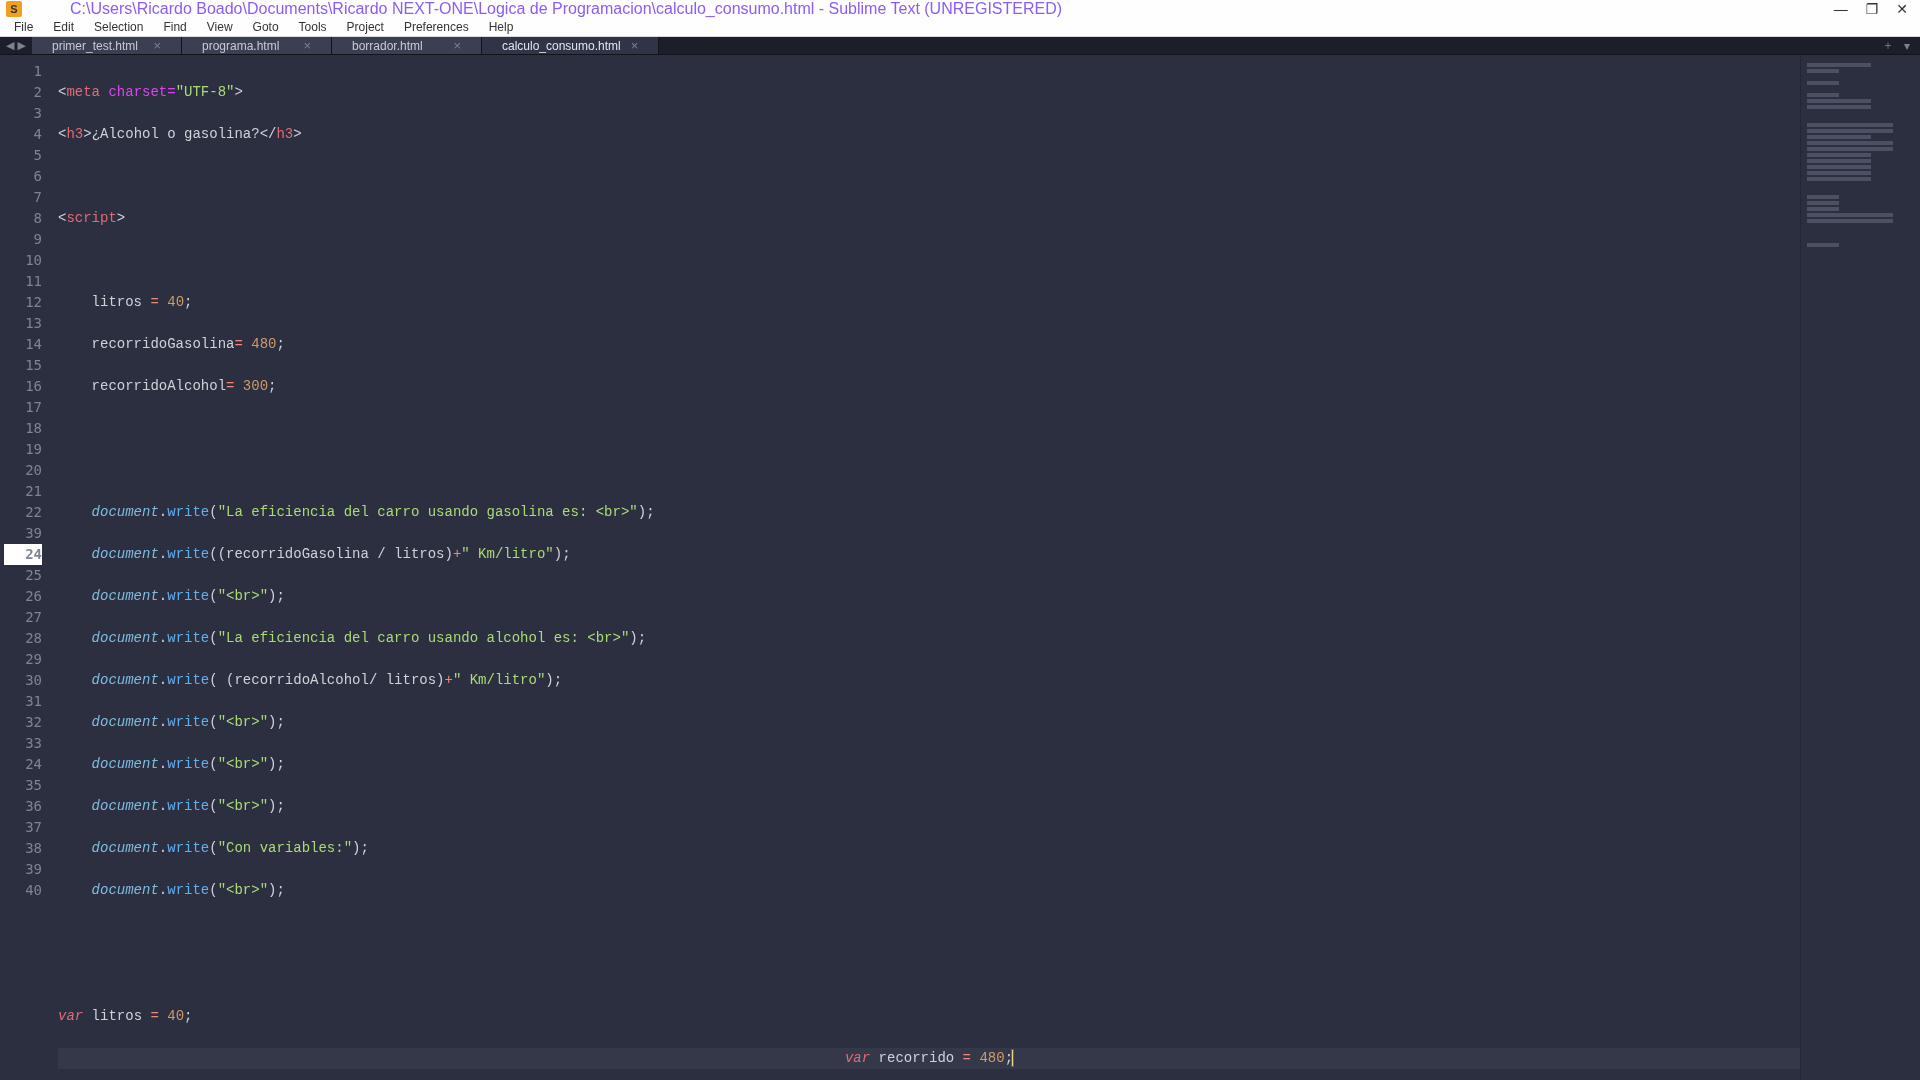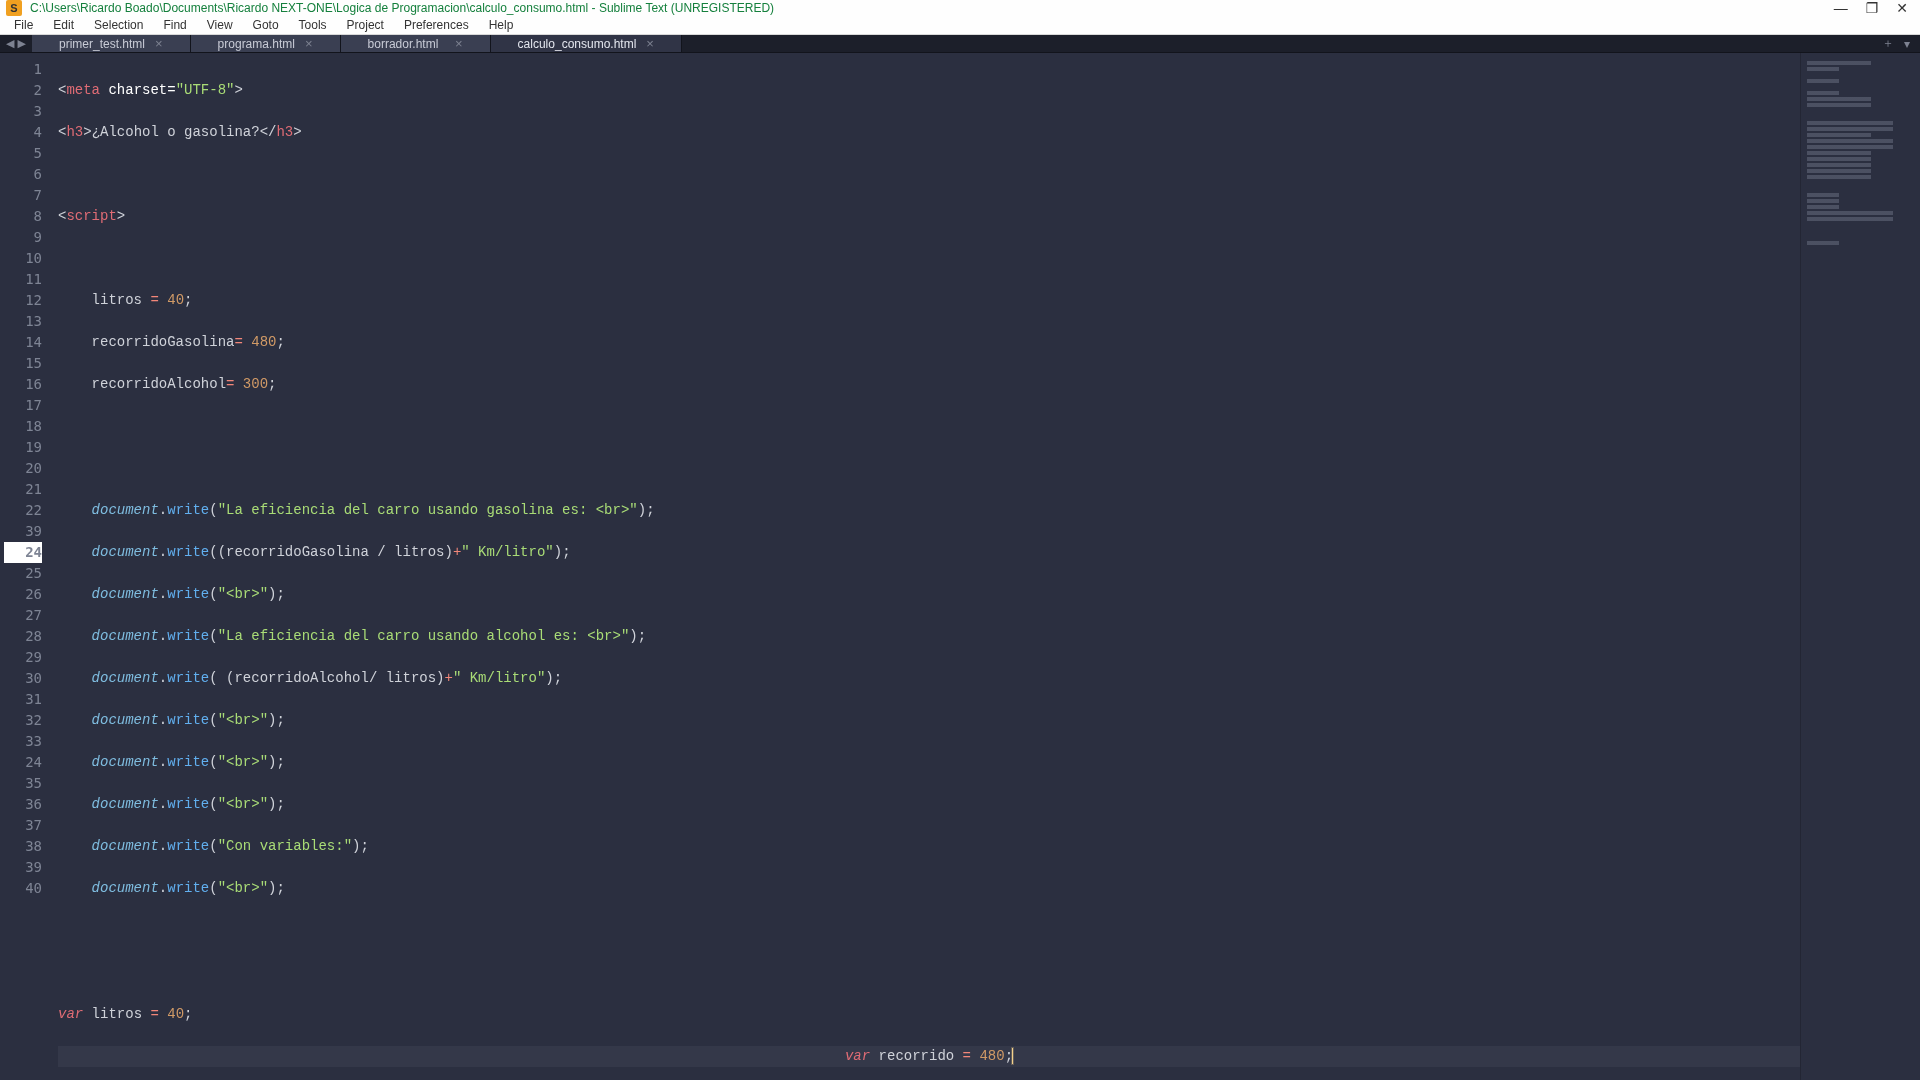--- a/index.html
+++ b/index.html
@@ -22,40 +22,40 @@
   display: flex;
   align-items: center;
   padding: 0 6px;
   color: #333;
 }
 .titlebar .app-icon {
   width: 16px; height: 16px; background: #f0a020;
   margin-right: 8px; display: inline-flex; align-items:center; justify-content:center;
   color:#333; font-weight:bold; font-size:11px; border-radius:2px;
 }
-.titlebar .title { flex:1; font-size:12px; color:#15803d; }
+.titlebar .title { flex:1; font-size:16px; color:#8b5cf6;margin-left:40px; }
 .win-btns { display:flex; gap:18px; align-items:center; margin-right:6px; }
 .win-btns span { font-size:14px; color:#333; cursor:default; }
 
 
 .menubar {
   height: 24px; background:#fefefe; border-bottom:1px solid #d9d9d9;
   display:flex; align-items:center; padding:0 4px; color:#333;
 }
 .menubar .mi { padding:2px 10px; font-size:12px; }
 
 
 .tabbar {
   height: 30px; background:#1c1f2a; display:flex; align-items:stretch;
   border-bottom:1px solid #12141c;
 }
 .nav-arrows { display:flex; align-items:center; padding:0 6px; color:#7d8291; gap:2px; font-size:11px;}
 .tab {
   display:flex; align-items:center; gap:10px;
-  padding:0 27px; color:#9ea3b0; background:#23273a; border-right:1px solid #12141c;
+  padding:0 20px; color:#9ea3b0; background:#23273a; border-right:1px solid #12141c;
   font-size:12px; position:relative; min-width:150px;
 }
 .tab.inactive { background:#3a3f52; color:#c8cbd6; }
 .tab.active { background:#303446; color:#e3e6ee; }
 .tab .close { margin-left:auto; color:#7d8291; font-size:13px; }
 .tab-right { margin-left:auto; display:flex; align-items:center; padding:0 10px; color:#7d8291; gap:10px; }
 
 
 .editor-wrap { flex:1; display:flex; position:relative; background:#2b2f40; }
 .gutter-mod { width:4px; background:#2b2f40; }
@@ -83,21 +83,21 @@
   padding:8px 6px; font-size:4px; line-height:5px; color:#6c7284; overflow:hidden;
 }
 .minimap .mline { height:4px; margin-bottom:2px; background:linear-gradient(90deg,#6c7284 0 60%,transparent 60%); opacity:.5;}
 .minimap .mline.short { background:linear-gradient(90deg,#6c7284 0 30%,transparent 30%);}
 .minimap .mline.long { background:linear-gradient(90deg,#6c7284 0 80%,transparent 80%);}
 
 
 .t-punc { color:#cfd2d9; }
 .t-tag  { color:#e06c75; }
 .t-ang  { color:#cfd2d9; }
-.t-attr { color:#ffffff; }
+.t-attr { color:#d946ef; }
 .t-op   { color:#f28779; }
 .t-str  { color:#a9dc76; }
 .t-num  { color:#d19a66; }
 .t-kw   { color:#e06c75; font-style:italic; }
 .t-obj  { color:#7fbde0; font-style:italic; }
 .t-fn   { color:#61afef; }
 .t-id   { color:#cfd2d9;margin-top:8px; }
 .t-innr { color:#cfd2d9; }
 </style>
 </head>

